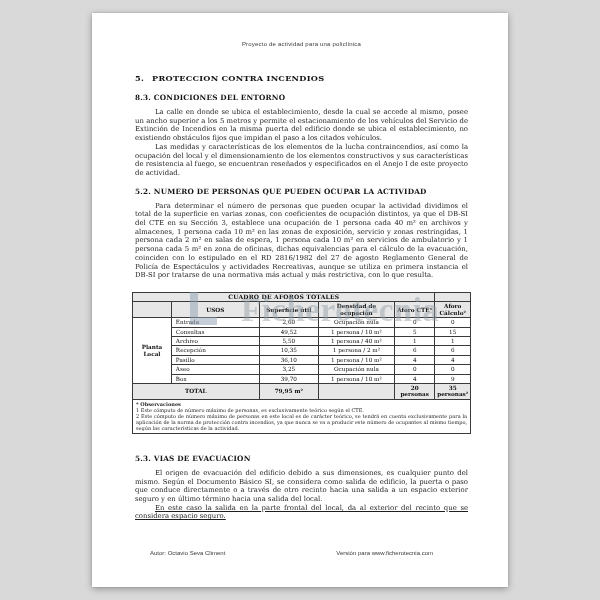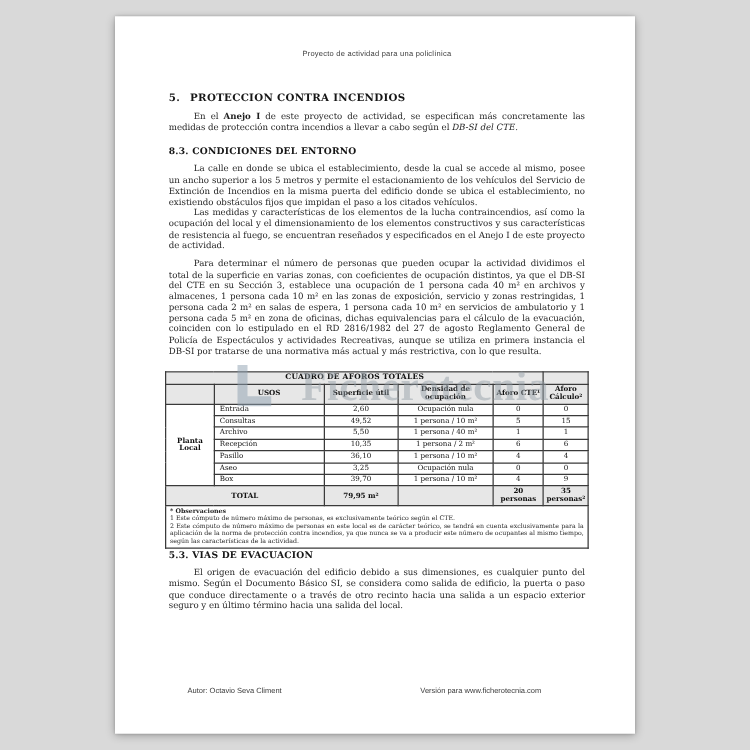--- a/index.html
+++ b/index.html
@@ -86,26 +86,26 @@
 
 <div class="canvas">
   <div class="page">
 
     <div class="page-header">Proyecto de actividad para una policlínica</div>
 
     <div class="h-main">
       <span class="num">5.</span><span>PROTECCION CONTRA INCENDIOS</span>
     </div>
 
-    <p class="body first"><span>En el </span><span class="bold">Anejo I</span><span> de este proyecto de actividad, se especifican más concretamente las medidas de protección contra incendios a llevar a cabo según el </span><span class="ital">DB-SI del CTE</span><span>.</span></p>
 
     <div class="h-sub mt-sec">8.3. CONDICIONES DEL ENTORNO</div>
     <p class="body first">La calle en donde se ubica el establecimiento, desde la cual se accede al mismo, posee un ancho superior a los 5 metros y permite el estacionamiento de los vehículos del Servicio de Extinción de Incendios en la misma puerta del edificio donde se ubica el establecimiento, no existiendo obstáculos fijos que impidan el paso a los citados vehículos.</p>
     <p class="body">Las medidas y características de los elementos de la lucha contraincendios, así como la ocupación del local y el dimensionamiento de los elementos constructivos y sus características de resistencia al fuego, se encuentran reseñados y especificados en el Anejo I de este proyecto de actividad.</p>
 
+    <div class="h-sub" style="margin-top:9px;">5.2. NUMERO DE PERSONAS QUE PUEDEN OCUPAR LA ACTIVIDAD</div>
     <p class="body first">Para determinar el número de personas que pueden ocupar la actividad dividimos el total de la superficie en varias zonas, con coeficientes de ocupación distintos, ya que el DB-SI del CTE en su Sección 3, establece una ocupación de 1 persona cada 40 m² en archivos y almacenes, 1 persona cada 10 m² en las zonas de exposición, servicio y zonas restringidas, 1 persona cada 2 m² en salas de espera, 1 persona cada 10 m² en servicios de ambulatorio y 1 persona cada 5 m² en zona de oficinas, dichas equivalencias para el cálculo de la evacuación, coinciden con lo estipulado en el RD 2816/1982 del 27 de agosto Reglamento General de Policía de Espectáculos y actividades Recreativas, aunque se utiliza en primera instancia el DB-SI por tratarse de una normativa más actual y más restrictiva, con lo que resulta.</p>
 
     <div class="watermark">
       <span class="wm-logo"></span>
       <span class="wm-text">Ficherotecnia</span>
     </div>
 
     <table class="aforos">
       <colgroup>
           <col class="c1">
@@ -187,22 +187,23 @@
       </tr>
     </tbody>
       </table>
 
     <div class="obs">
       <div class="t">* Observaciones</div>
       <div>1 Este cómputo de número máximo de personas, es exclusivamente teórico según el CTE.</div>
       <div>2 Este cómputo de número máximo de personas en este local es de carácter teórico, se tendrá en cuenta exclusivamente para la aplicación de la norma de protección contra incendios, ya que nunca se va a producir este número de ocupantes al mismo tiempo, según las características de la actividad.</div>
     </div>
 
-    <div class="h-sub" style="">5.3. VIAS DE EVACUACION</div>
+    <div class="h-sub" style="margin-top:20px;">5.3. VIAS DE EVACUACION</div>
     <p class="body first">El origen de evacuación del edificio debido a sus dimensiones, es cualquier punto del mismo. Según el Documento Básico SI, se considera como salida de edificio, la puerta o paso que conduce directamente o a través de otro recinto hacia una salida a un espacio exterior seguro y en último término hacia una salida del local.</p>
+    <p class="body underl">En este caso la salida en la parte frontal del local, da al exterior del recinto que se considera espacio seguro.</p>
 
     <div class="footer">
       <span>Autor: Octavio Seva Climent</span>
       <span>Versión para www.ficherotecnia.com</span>
     </div>
 
   </div>
 </div>
 
 </body></html>

